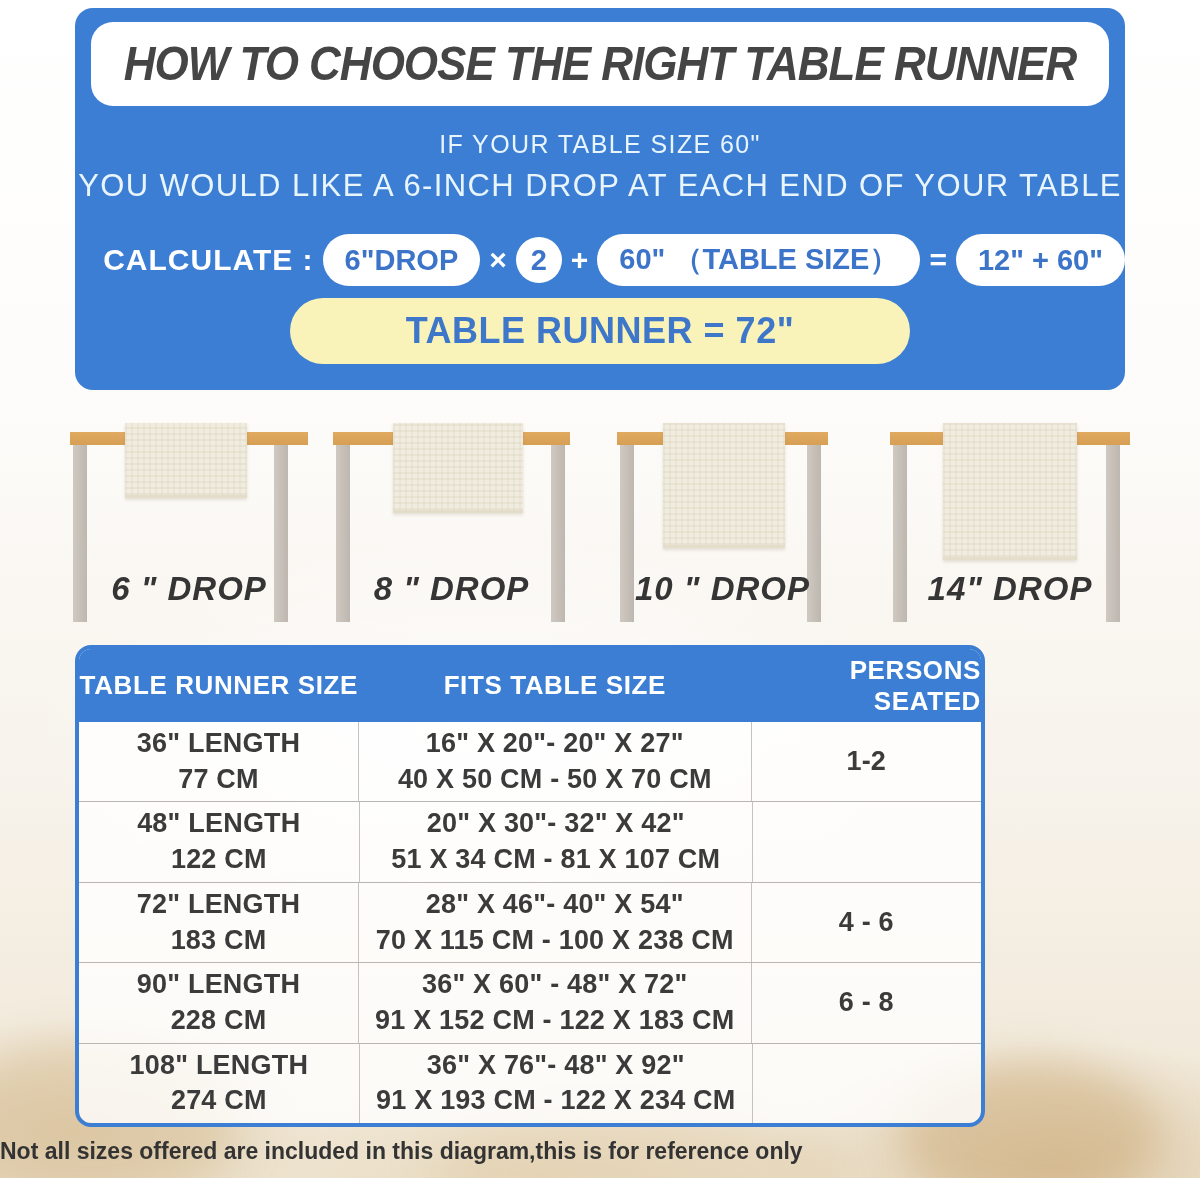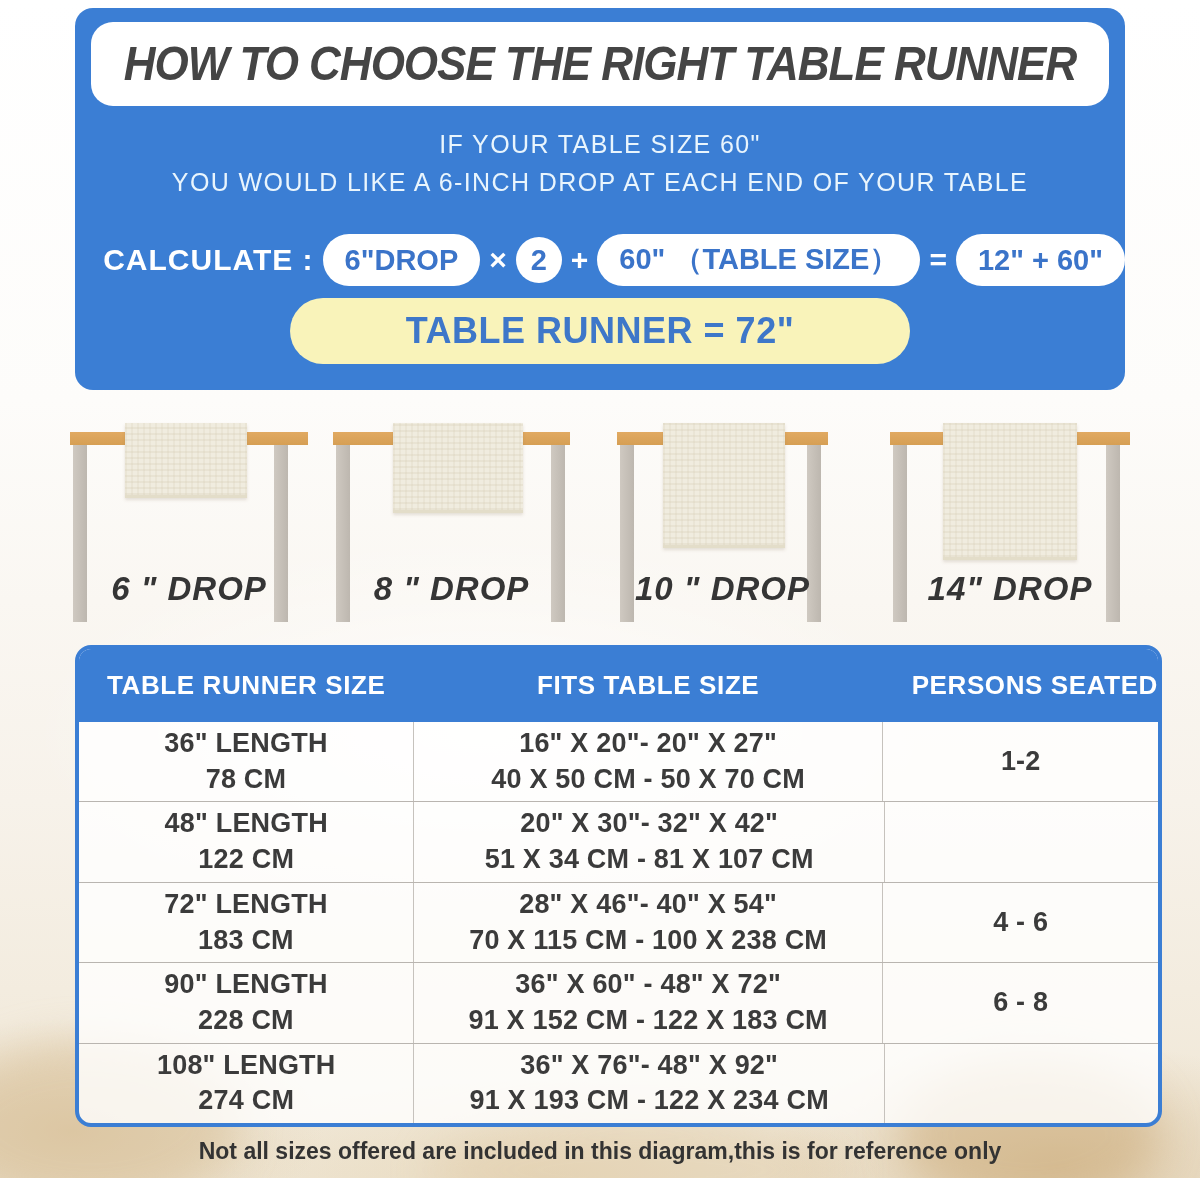--- a/index.html
+++ b/index.html
@@ -21,21 +21,21 @@
   
   .top-panel{position:absolute;left:75px;top:8px;width:1050px;height:382px;
     background:#3b7ed4;border-radius:18px;}
   .title-bar{position:absolute;left:16px;top:14px;right:16px;height:84px;
     background:#ffffff;border-radius:22px;display:flex;align-items:center;justify-content:center;}
   .title-bar h1{margin:0;font-size:44px;font-weight:bold;font-style:italic;
     color:#454545;letter-spacing:-1px;white-space:nowrap;transform:scaleY(1.08);}
   .sub1,.sub2{position:absolute;left:0;right:0;text-align:center;color:#e9f5fd;
     letter-spacing:1.4px;font-weight:normal;}
   .sub1{top:122px;font-size:25px;}
-  .sub2{top:160px;font-size:25px;}
+  .sub2{top:160px;font-size:31px;}
   .calc-row{position:absolute;left:0;right:0;top:226px;height:52px;
     display:flex;align-items:center;justify-content:flex-end;gap:9px;}
   .calc-label{color:#ffffff;font-weight:bold;font-size:30px;letter-spacing:1px;}
   .pill{background:#ffffff;border-radius:27px;height:52px;display:flex;align-items:center;
     padding:0 22px;color:#3b74c9;font-weight:bold;font-size:29px;white-space:nowrap;}
   .op{color:#ffffff;font-weight:bold;font-size:30px;}
   .circle{background:#ffffff;border-radius:50%;width:46px;height:46px;display:flex;
     align-items:center;justify-content:center;color:#3b74c9;font-weight:bold;font-size:29px;}
   .result-pill{position:absolute;left:50%;transform:translateX(-50%);top:290px;width:620px;height:66px;
     background:#f9f3ba;border-radius:33px;display:flex;align-items:center;justify-content:center;}
@@ -63,38 +63,38 @@
       repeating-linear-gradient(90deg, rgba(210,200,175,.2) 0 2px, rgba(255,255,255,0) 2px 6px);
     border-bottom:3px solid #e3ddc9;box-shadow:0 2px 3px rgba(120,100,70,.18);}
   .u0 .runner{left:55px;top:3px;width:122px;height:72px;}
   .u1 .runner{left:60px;top:3px;width:130px;height:87px;}
   .u2 .runner{left:46px;top:3px;width:122px;height:122px;}
   .u3 .runner{left:53px;top:3px;width:134px;height:134px;}
   .drop-label{position:absolute;left:0;right:0;top:150px;text-align:center;
     font-size:33px;font-weight:bold;font-style:italic;color:#353535;letter-spacing:1px;z-index:3;}
 
   
-  .size-chart{position:absolute;left:75px;top:645px;width:1087px;height:482px;
+  .size-chart{position:absolute;left:75px;top:645px;width:910px;height:482px;
     border:4px solid #3b7ed4;border-radius:16px;overflow:hidden;box-sizing:border-box;
     background:rgba(255,255,255,.8);display:flex;flex-direction:column;}
   .chart-head{display:flex;background:#3b7ed4;height:73px;flex:0 0 auto;align-items:center;}
   .hcell{color:#ffffff;font-weight:bold;font-size:26px;letter-spacing:.6px;text-align:center;}
   .c1{width:31%;}
   .c2{width:43.5%;}
   .c3{width:25.5%;text-align:right;}
   .chart-body{flex:1;display:flex;flex-direction:column;}
   .srow{flex:1;display:flex;align-items:center;}
   .srow + .srow{border-top:1px solid #b9b5b0;}
   .cell{text-align:center;color:#3b3b3b;font-weight:bold;font-size:27px;line-height:1.32;
     letter-spacing:.2px;align-self:stretch;display:flex;flex-direction:column;justify-content:center;}
   .cell.c2{border-left:1px solid #c6c2bd;border-right:1px solid #c6c2bd;}
   .cell .sub{font-weight:bold;}
 
   
-  .footer-note{position:absolute;left:0;right:0;top:1138px;text-align:center;
+  .footer-note{position:absolute;left:0;right:0;top:1138px;
     font-size:23px;font-weight:bold;color:#333333;}
 </style>
 </head>
 <body>
 
 <div class="page">
 
   <div class="blob b1"></div>
   <div class="blob b2"></div>
   <div class="blob b3"></div>
@@ -157,21 +157,21 @@
     <div class="chart-head">
       <div class="hcell c1">TABLE RUNNER SIZE</div>
       <div class="hcell c2">FITS TABLE SIZE</div>
       <div class="hcell c3">PERSONS SEATED</div>
     </div>
     <div class="chart-body">
 
       <div class="srow">
         <div class="cell c1">
           <span>36" LENGTH</span>
-          <span class="sub">78 CM</span>
+          <span class="sub">77 CM</span>
         </div>
         <div class="cell c2">
           <span>16" X 20"- 20" X 27"</span>
           <span class="sub">40 X 50 CM - 50 X 70 CM</span>
         </div>
         <div class="cell c3">
           <span>1-2</span>
         </div>
       </div>
 

